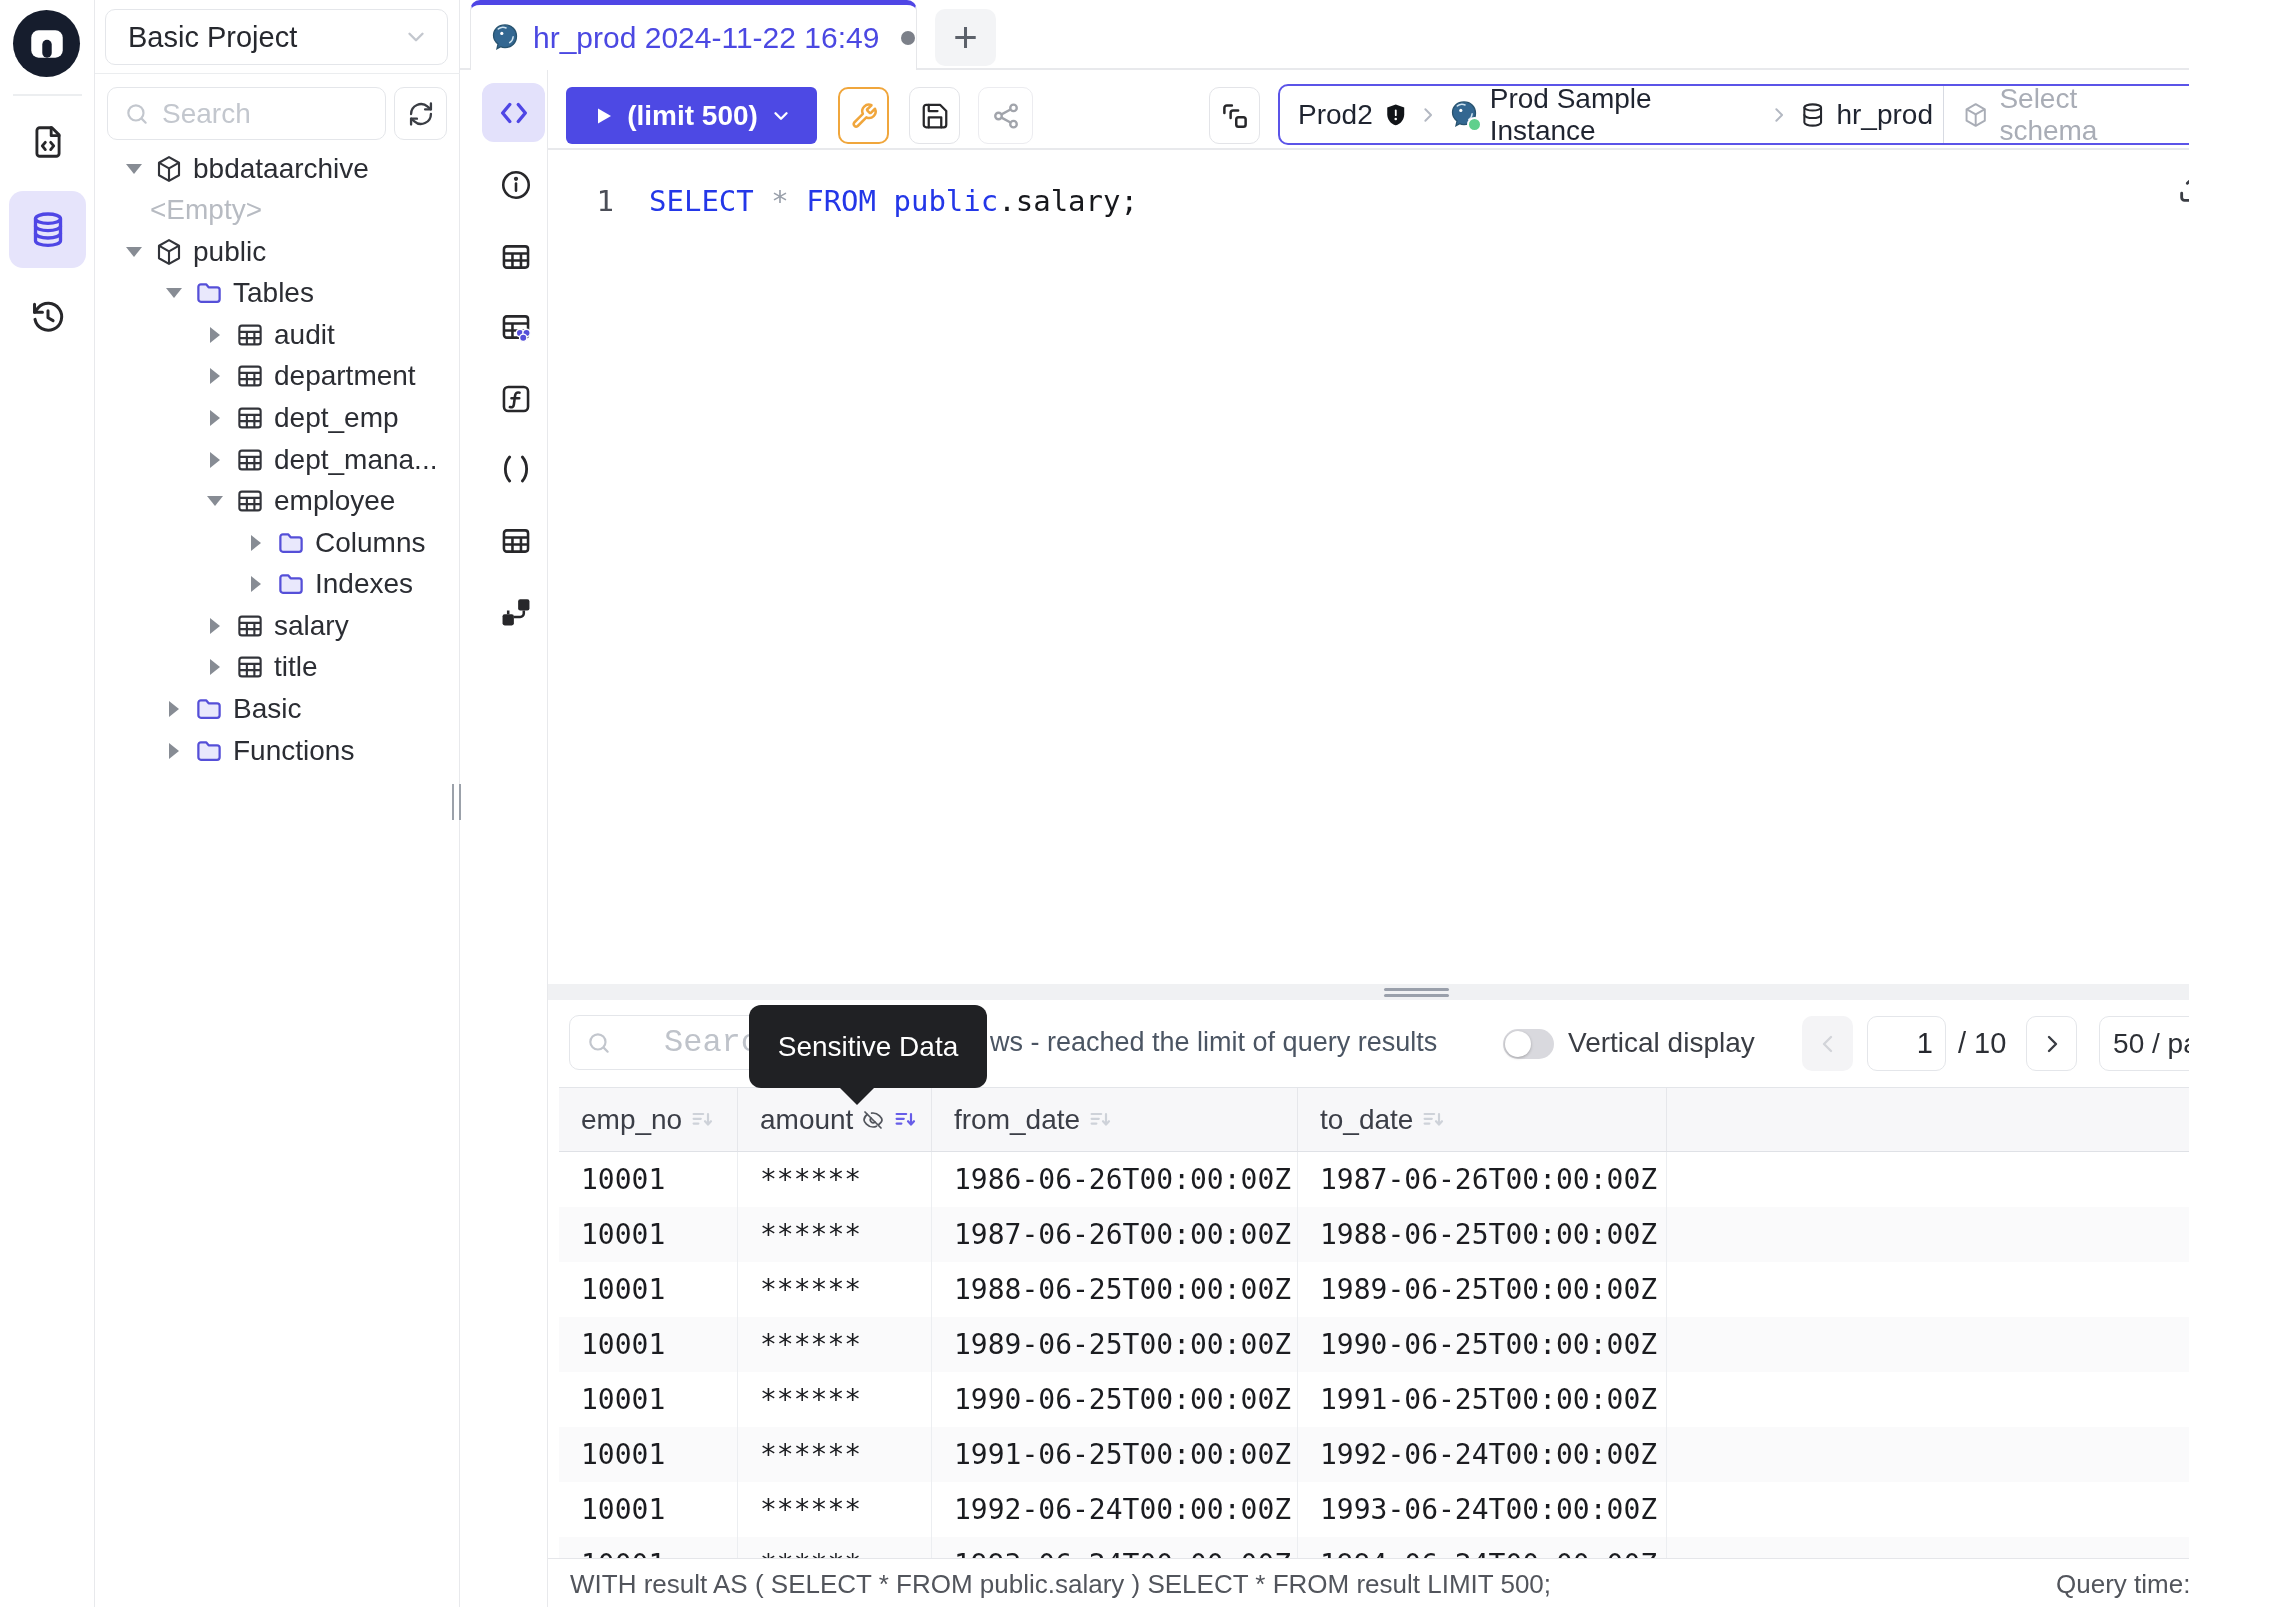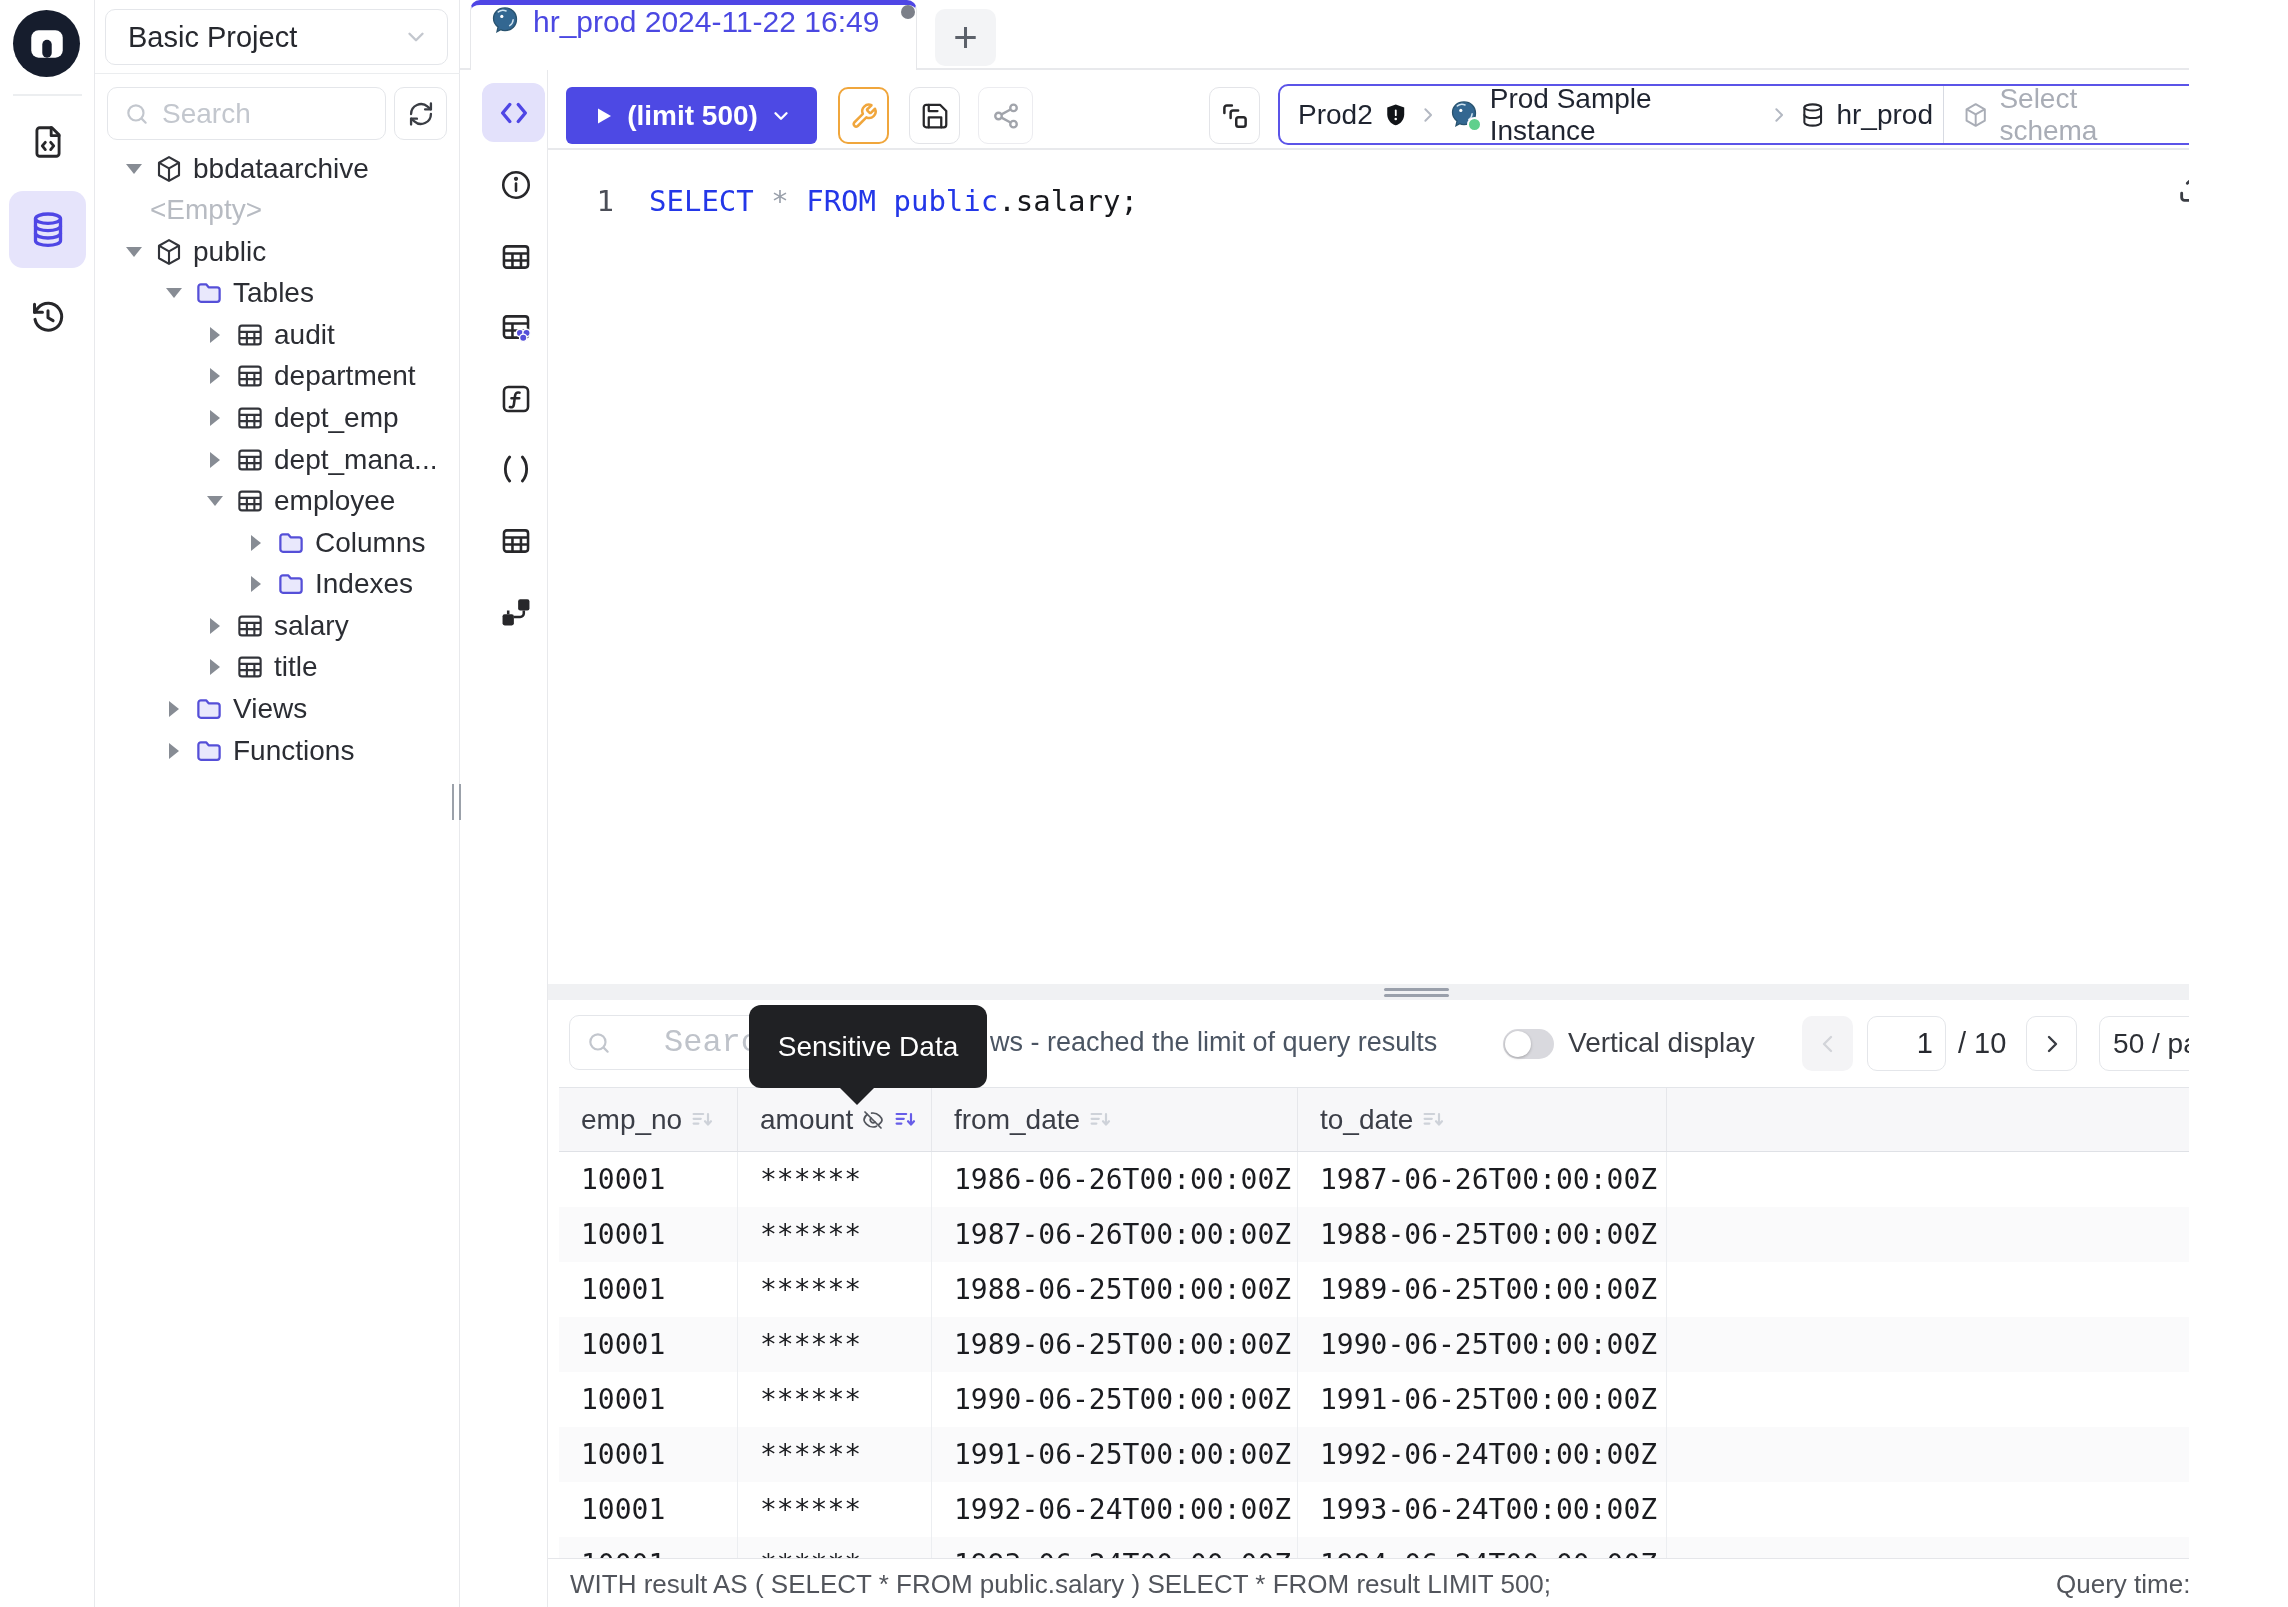--- a/index.html
+++ b/index.html
@@ -30,21 +30,21 @@
   .cv-r{width:0;height:0;border-top:8px solid transparent;border-bottom:8px solid transparent;border-left:10px solid #878c94;}
   .tico{width:32px;height:32px;flex:0 0 32px;margin-right:8px;display:flex;align-items:center;justify-content:center;}
   .lv0{padding-left:26px}.lv1{padding-left:66px}.lv2{padding-left:107px}.lv3{padding-left:148px}
   .muted{color:#b7bbc2;}
   .rhandle{left:452px;top:784px;width:9px;height:36px;border-left:2px solid #9ba1aa;border-right:2px solid #9ba1aa;}
 
   
   .tbline{left:460px;top:68px;width:1829px;height:2px;background:#e8e9ec;}
   .tab{left:470px;top:0;width:447px;height:70px;background:#fff;z-index:2;
        border-top:5px solid #4f46e5;border-left:1px solid #e6e7ea;border-right:1px solid #e6e7ea;
-       border-radius:10px 10px 0 0;display:flex;padding-left:18px;gap:12px;
+       border-radius:10px 10px 0 0;display:flex;align-items:center;padding-left:18px;gap:12px;
        font-size:30px;color:#4b48e2;font-weight:500;}
   .tabdot{width:14px;height:14px;border-radius:50%;background:#7c8089;margin-left:10px;}
   .plusbtn{left:935px;top:9px;width:61px;height:57px;border-radius:10px;background:#f3f4f6;display:flex;align-items:center;justify-content:center;font-size:42px;color:#5c616a;font-weight:300;}
   .avatar{left:2220px;top:12px;width:55px;height:55px;border-radius:50%;background:#dcae28;display:flex;align-items:center;justify-content:center;color:#fff;font-size:27px;font-weight:700;}
 
   
   .codebtn{left:482px;top:83px;width:63px;height:59px;border-radius:12px;background:#e3e1fb;display:flex;align-items:center;justify-content:center;}
   .runbtn{left:566px;top:87px;width:251px;height:57px;border-radius:6px;background:#4d49e4;display:flex;align-items:center;justify-content:center;gap:12px;color:#fff;font-size:28px;font-weight:600;}
   .toolsq{width:51px;height:57px;display:flex;align-items:center;justify-content:center;border-radius:10px;background:#fff;border:1px solid #e3e4e8;}
   .wrench{left:838px;top:87px;border:2px solid #f0a63c;}
@@ -320,21 +320,21 @@
   </div>
   <div class="abs titem lv1" style="top:688px;">
     <span class="cvbox">
         <i class="cv-r"></i>
       </span>
     <span class="tico">
         <svg width="30" height="30" viewBox="0 0 24 24">
           <path d="M3.5 7c0-1.1.9-2 2-2h4.2l2 2.4h6.8c1.1 0 2 .9 2 2V17c0 1.1-.9 2-2 2h-13c-1.1 0-2-.9-2-2V7z" fill="#e9e8fc" stroke="#554fd8" stroke-width="1.8" stroke-linejoin="round"></path>
         </svg>
       </span>
-    <span>Views</span>
+    <span>Basic</span>
   </div>
   <div class="abs titem lv1" style="top:730px;">
     <span class="cvbox">
         <i class="cv-r"></i>
       </span>
     <span class="tico">
         <svg width="30" height="30" viewBox="0 0 24 24">
           <path d="M3.5 7c0-1.1.9-2 2-2h4.2l2 2.4h6.8c1.1 0 2 .9 2 2V17c0 1.1-.9 2-2 2h-13c-1.1 0-2-.9-2-2V7z" fill="#e9e8fc" stroke="#554fd8" stroke-width="1.8" stroke-linejoin="round"></path>
         </svg>
       </span>

